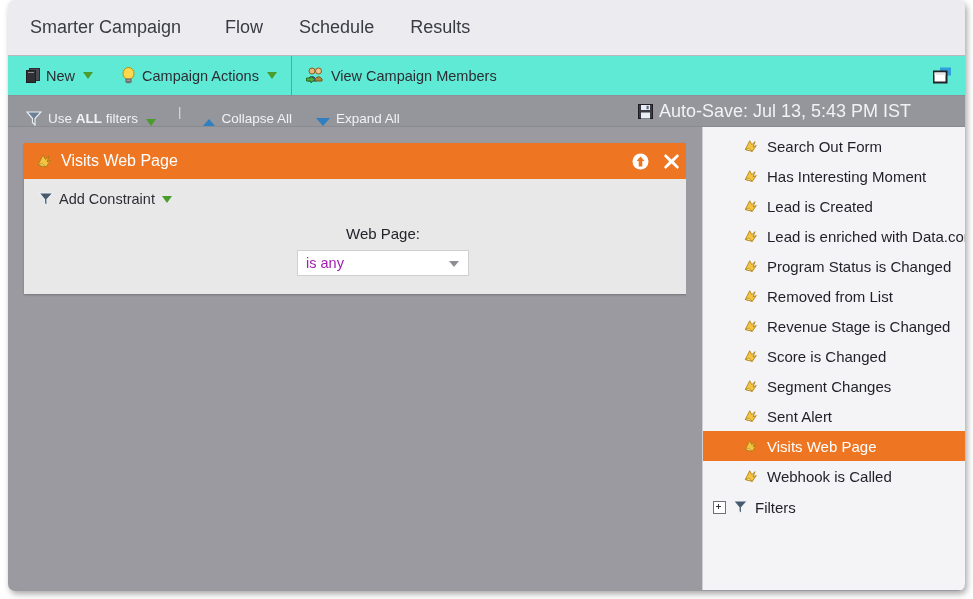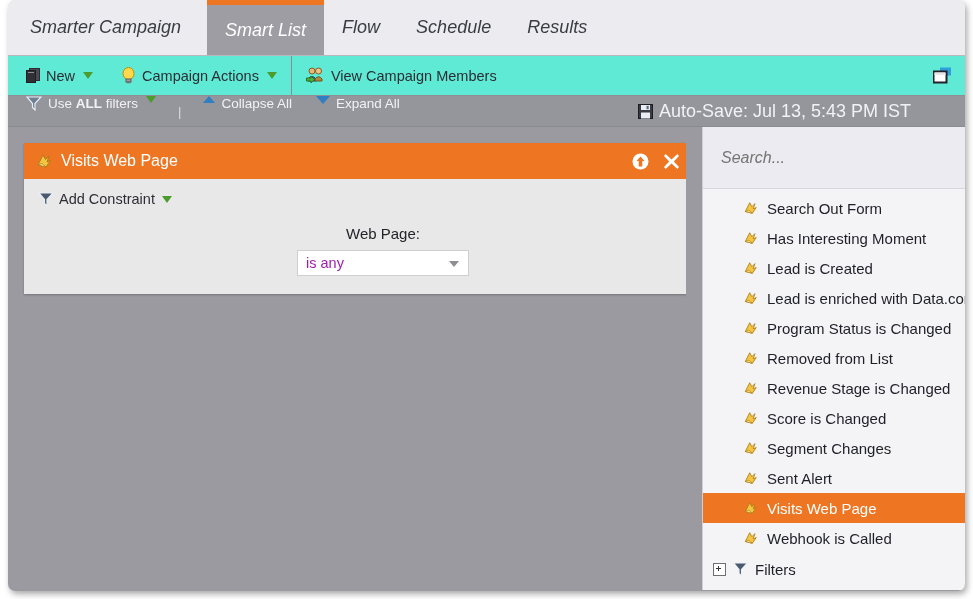--- a/index.html
+++ b/index.html
@@ -36,21 +36,20 @@
     position: relative;
     height: 56px;
     background: #ebebf0;
     border-bottom: 1px solid #b9b9bd;
     box-sizing: border-box;
   }
   .tabs {
     display: flex;
     align-items: flex-end;
     height: 100%;
-    font-style: italic;
   }
   .tab {
     position: relative;
     font-size: 18px;
     color: #3b3b44;
     padding: 0 18px;
     height: 100%;
     display: flex;
     align-items: center;
     justify-content: center;
@@ -114,21 +113,21 @@
     position: relative;
     height: 31px;
     background: #95959c;
     display: flex;
     align-items: center;
     box-sizing: border-box;
     border-bottom: 1px solid #8a8a91;
   }
   .fitem {
     display: flex;
-    align-items: flex-start;
+    align-items: flex-end;
     gap: 6px;
     font-size: 13.5px;
     color: #f2f2f5;
     padding: 0 12px;
     height: 100%;
     cursor: pointer;
     white-space: nowrap;
   }
   .fitem.first { padding-left: 18px; }
   .fsep {
@@ -352,23 +351,20 @@
 </head>
 <body>
 
 <div class="app">
   <div class="frame">
 
     <div class="tabbar">
       <div class="tabs">
         <div class="tab first">
           <span>Smarter Campaign</span>
-        </div>
-        <div class="tab active">
-          <span>Smart List</span>
         </div>
         <div class="tab">
           <span>Flow</span>
         </div>
         <div class="tab">
           <span>Schedule</span>
         </div>
         <div class="tab">
           <span>Results</span>
         </div>
@@ -504,23 +500,20 @@
               <div class="select">
                 <span>is any</span>
                 <span class="sel-caret"></span>
               </div>
             </div>
           </div>
         </div>
       </div>
 
       <div class="rightpane">
-        <div class="search-box">
-          <input class="search-input" type="text" placeholder="Search..." style="">
-        </div>
 
         <div class="list">
           <div class="litem">
             <span>
                 <svg width="16" height="14" viewBox="0 0 17 16">
                   <path d="M2 12 L7 2 L9.5 6.5 L13 3 L11 9 L14.5 7.5 L10 14 Z" fill="#f4c542" stroke="#b07f14"></path>
                   <path d="M2 12 L6 10.5 L10 14 Z" fill="#fde79a" stroke="#b07f14" stroke-width="0.8"></path>
                 </svg>
               </span>
             <span>Search Out Form</span>

